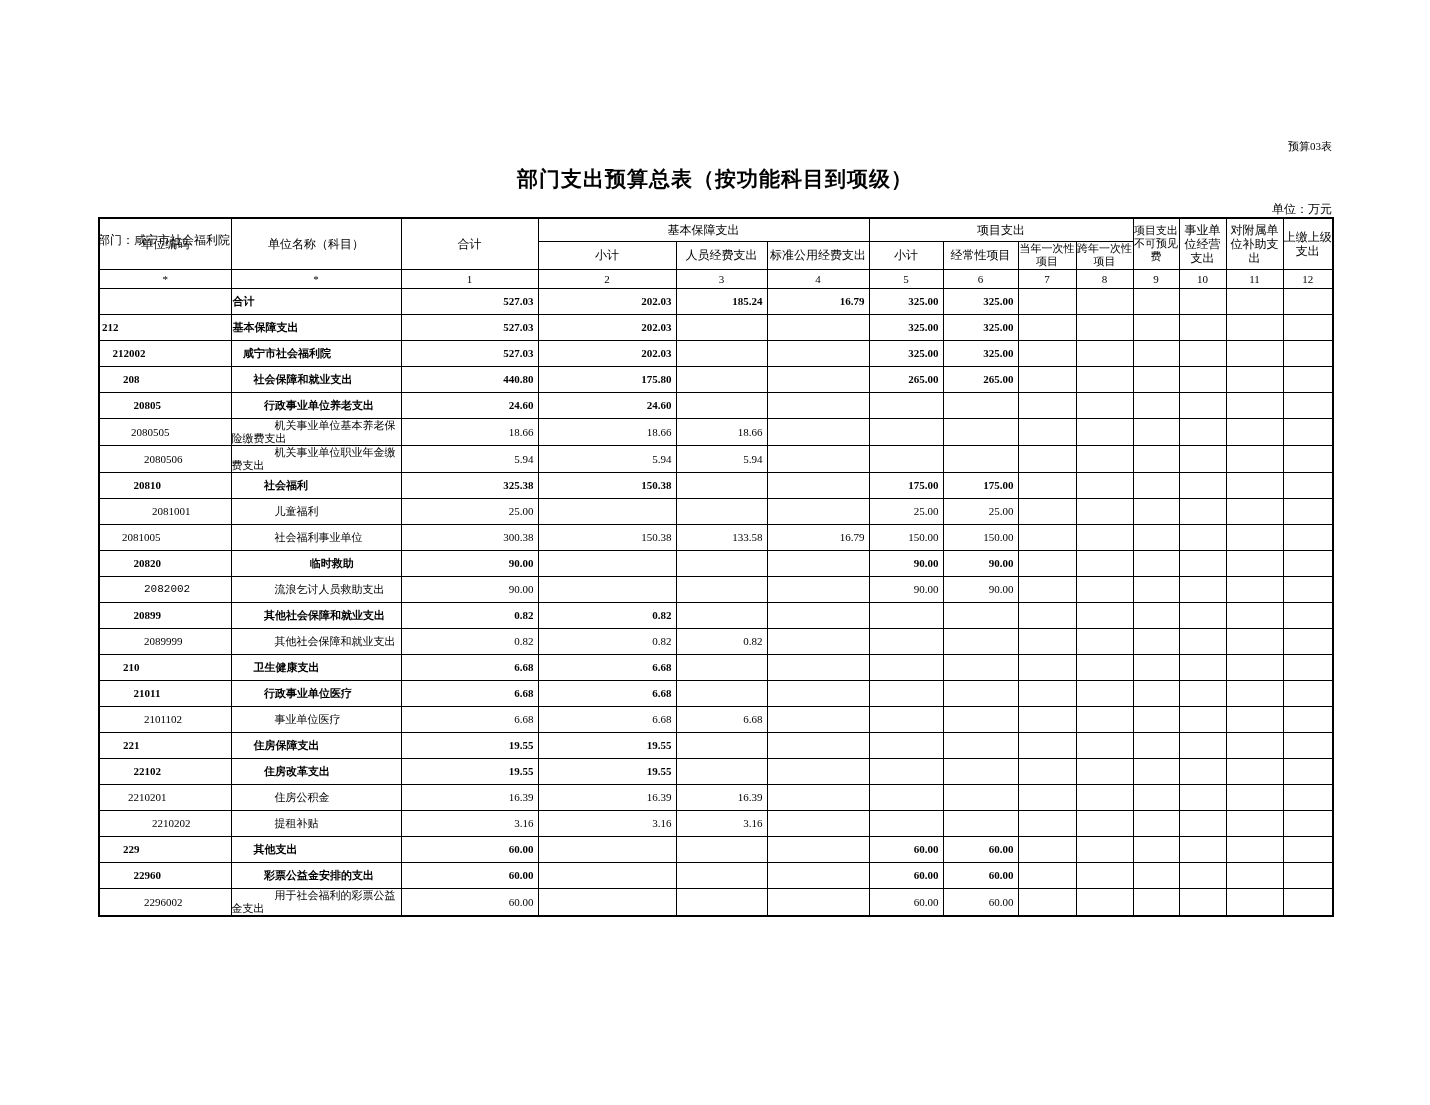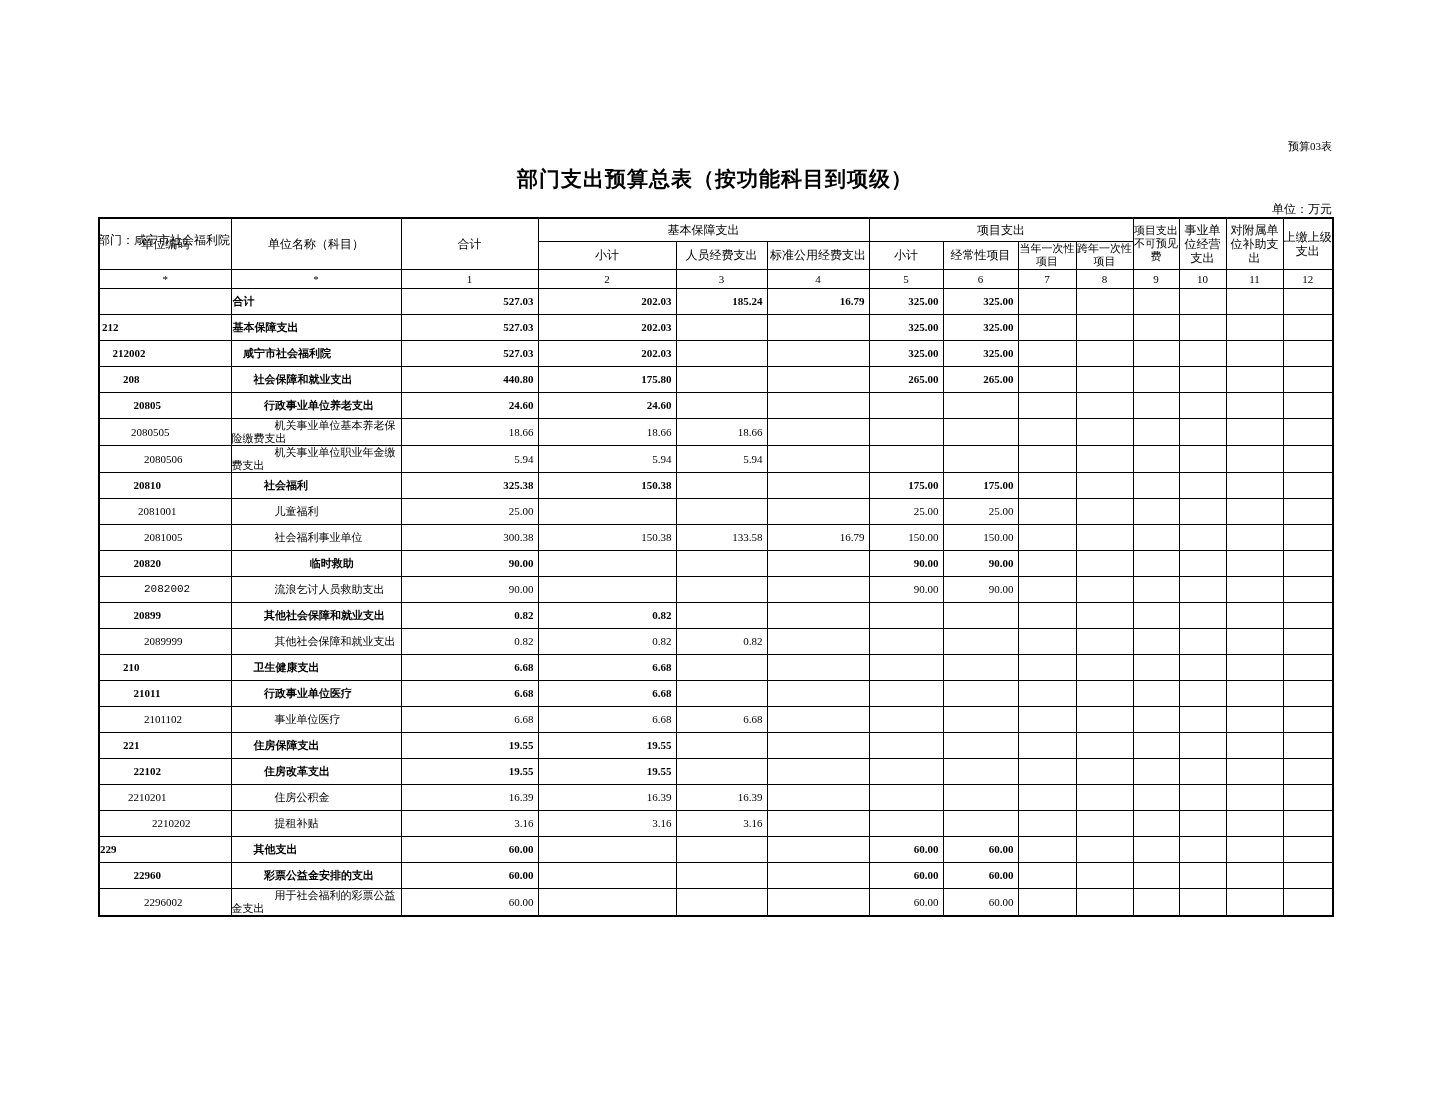--- a/index.html
+++ b/index.html
@@ -255,39 +255,39 @@
         <td class="val">175.00</td>
         <td class="val">175.00</td>
         <td class="val"></td>
         <td class="val"></td>
         <td class="val"></td>
         <td class="val"></td>
         <td class="val"></td>
         <td class="val"></td>
       </tr>
       <tr class="data">
-        <td class="code" style="padding-left: 38px;">2081001</td>
+        <td class="code" style="padding-left: 52px;">2081001</td>
         <td class="name">
           <div style="text-indent: 43px;">儿童福利</div>
         </td>
         <td class="val">25.00</td>
         <td class="val"></td>
         <td class="val"></td>
         <td class="val"></td>
         <td class="val">25.00</td>
         <td class="val">25.00</td>
         <td class="val"></td>
         <td class="val"></td>
         <td class="val"></td>
         <td class="val"></td>
         <td class="val"></td>
         <td class="val"></td>
       </tr>
       <tr class="data">
-        <td class="code" style="padding-left: 44px;">2081005</td>
+        <td class="code" style="padding-left: 22px;">2081005</td>
         <td class="name">
           <div style="text-indent: 43px;">社会福利事业单位</div>
         </td>
         <td class="val">300.38</td>
         <td class="val">150.38</td>
         <td class="val">133.58</td>
         <td class="val">16.79</td>
         <td class="val">150.00</td>
         <td class="val">150.00</td>
         <td class="val"></td>
@@ -489,21 +489,21 @@
         <td class="val"></td>
         <td class="val"></td>
         <td class="val"></td>
         <td class="val"></td>
         <td class="val"></td>
         <td class="val"></td>
         <td class="val"></td>
         <td class="val"></td>
       </tr>
       <tr class="data bold">
-        <td class="code" style="">229</td>
+        <td class="code" style="padding-left: 23px;">229</td>
         <td class="name">
           <div style="text-indent: 22px;">其他支出</div>
         </td>
         <td class="val">60.00</td>
         <td class="val"></td>
         <td class="val"></td>
         <td class="val"></td>
         <td class="val">60.00</td>
         <td class="val">60.00</td>
         <td class="val"></td>

